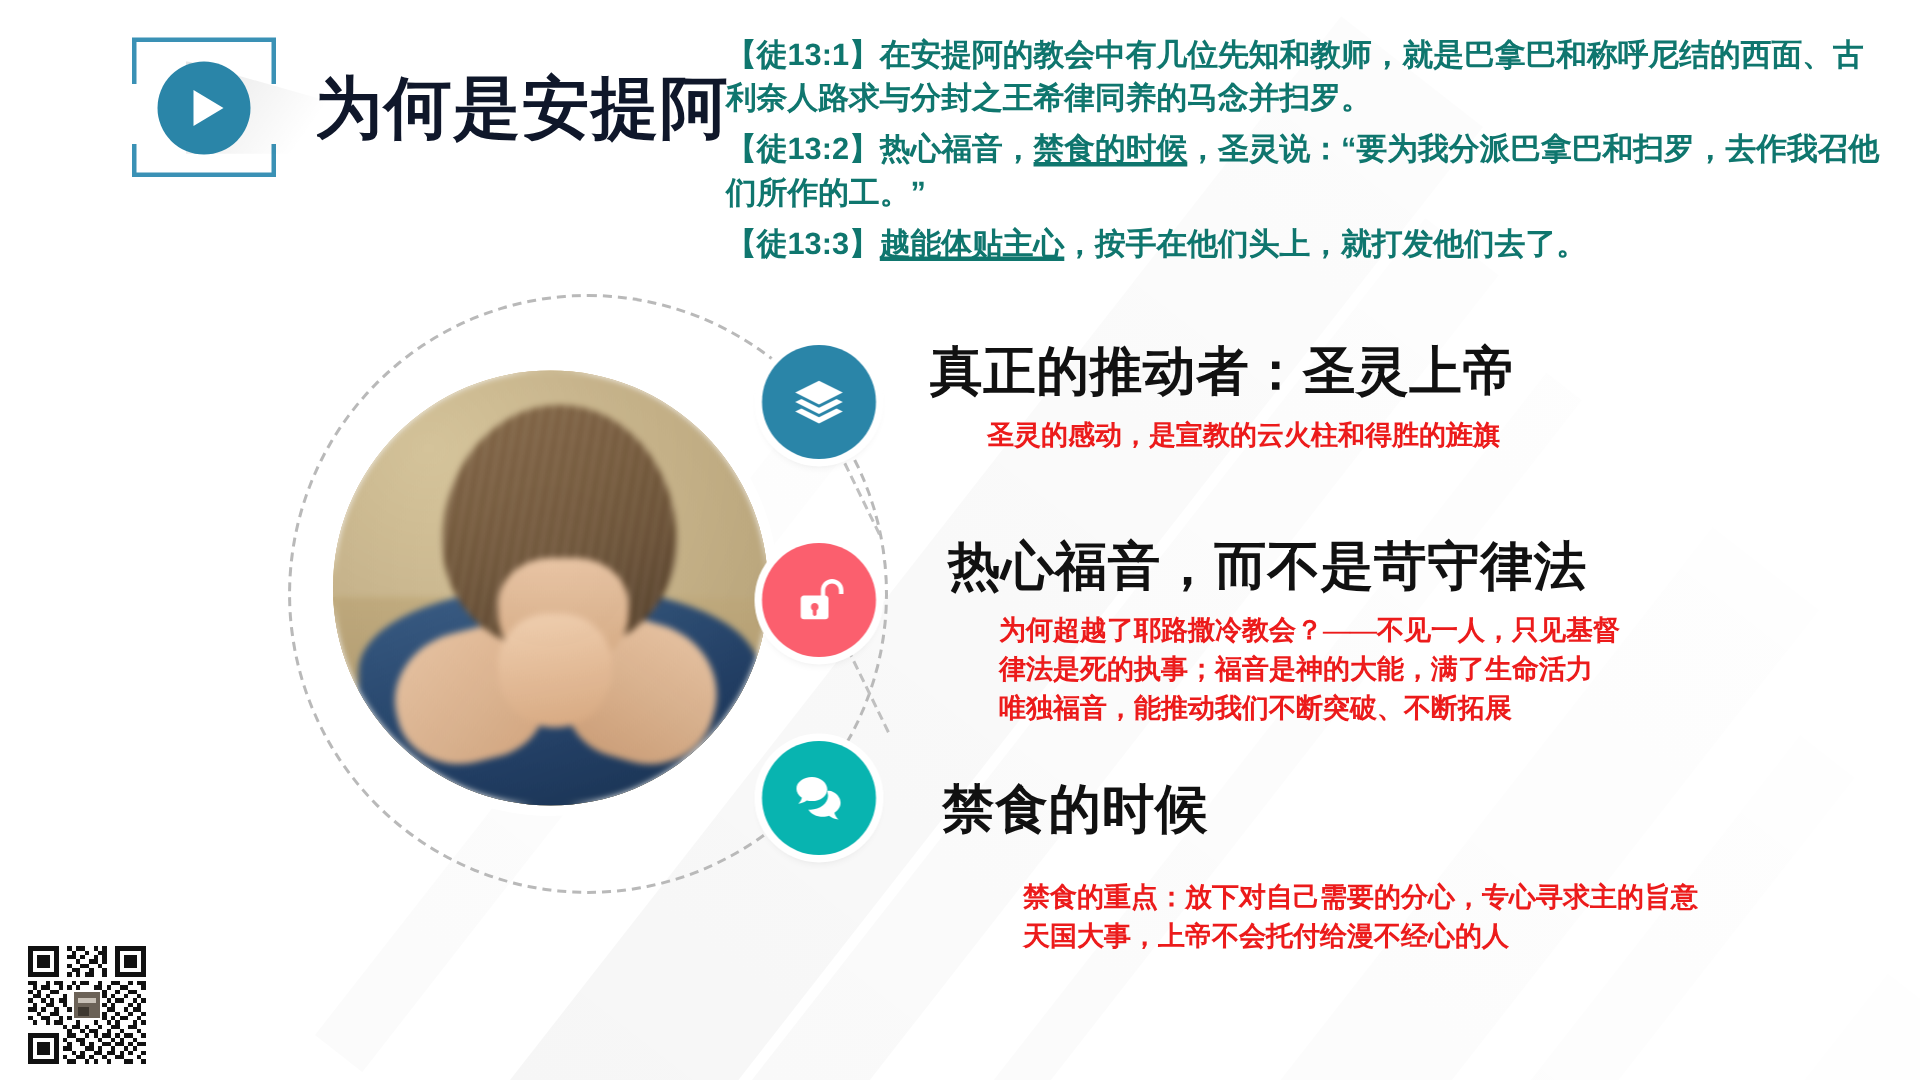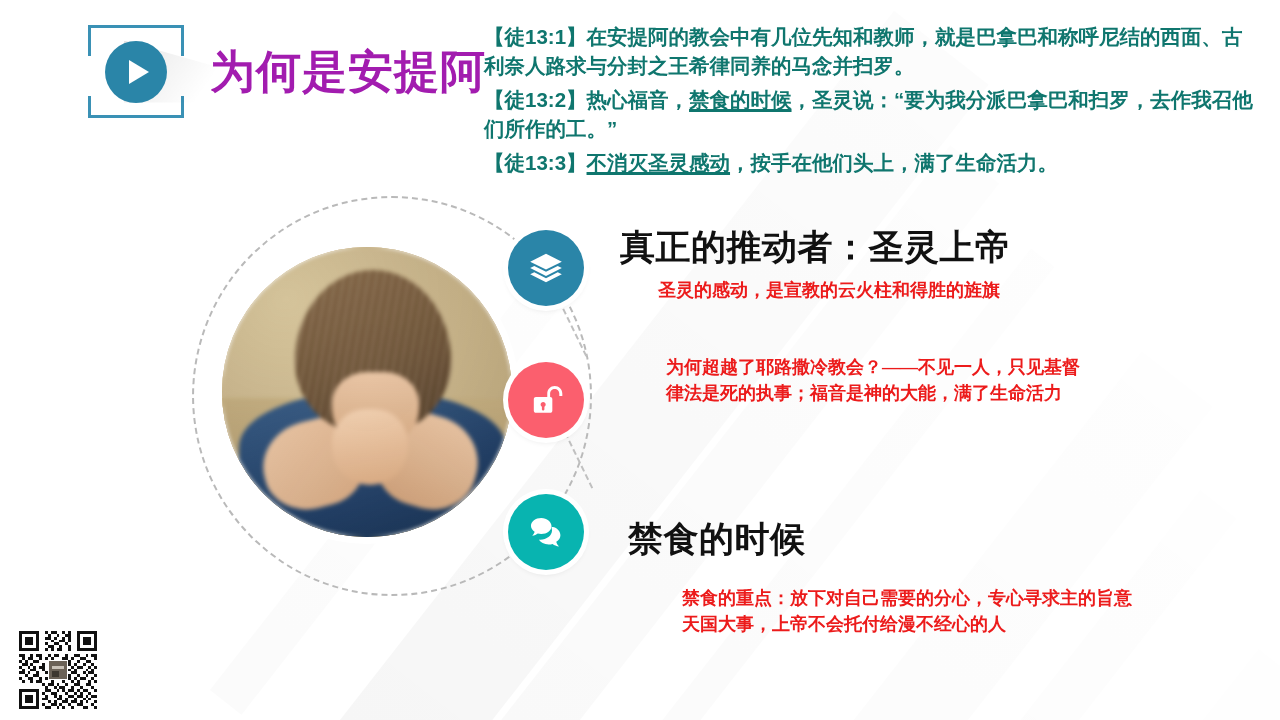--- a/index.html
+++ b/index.html
@@ -93,21 +93,21 @@
     width: 120px;
     height: 62px;
     transform: translate(-12px, -31px);
     background: linear-gradient(125deg, rgba(0,0,0,0.10), rgba(0,0,0,0) 70%);
     z-index: 2;
     clip-path: polygon(0 0, 100% 55%, 100% 100%, 0 100%);
   }
   .main-title {
     font-size: 45px;
     font-weight: bold;
-    color: #a21caf;
+    color: #0f172a;
     margin-left: 26px;
     letter-spacing: 1px;
     white-space: nowrap;
   }
 
   
   .scripture {
     position: absolute;
     left: 484px;
     top: 22px;
@@ -305,21 +305,21 @@
   </div>
 
   <div class="scripture">
     <p>
       <span>【徒13:1】</span><span>在安提阿的教会中有几位先知和教师，就是巴拿巴和称呼尼结的西面、古利奈人路求与分封之王希律同养的马念并扫罗。</span>
     </p>
     <p>
       <span>【徒13:2】</span><span>热心福音，</span><span class="u">禁食的时候</span><span>，圣灵说：“要为我分派巴拿巴和扫罗，去作我召他们所作的工。”</span>
     </p>
     <p>
-      <span>【徒13:3】</span><span class="u">不消灭圣灵感动</span><span>，按手在他们头上，满了生命活力。</span>
+      <span>【徒13:3】</span><span class="u">越能体贴主心</span><span>，按手在他们头上，就打发他们去了。</span>
     </p>
   </div>
 
   <div class="dashed-ring"></div>
   <div class="connector c1"></div>
   <div class="connector c2"></div>
 
   <div class="photo-wrap">
     <div class="photo-art">
       <div class="ph-bg"></div>
@@ -356,23 +356,25 @@
   </div>
 
   <div class="section s1">
     <h2 class="sec-head">真正的推动者：圣灵上帝</h2>
     <ul class="sec-lines">
       <li>圣灵的感动，是宣教的云火柱和得胜的旌旗</li>
     </ul>
   </div>
 
   <div class="section s2">
+    <h2 class="sec-head">热心福音，而不是苛守律法</h2>
     <ul class="sec-lines">
       <li>为何超越了耶路撒冷教会？——不见一人，只见基督</li>
       <li>律法是死的执事；福音是神的大能，满了生命活力</li>
+      <li>唯独福音，能推动我们不断突破、不断拓展</li>
     </ul>
   </div>
 
   <div class="section s3">
     <h2 class="sec-head">禁食的时候</h2>
     <ul class="sec-lines">
       <li>禁食的重点：放下对自己需要的分心，专心寻求主的旨意</li>
       <li>天国大事，上帝不会托付给漫不经心的人</li>
     </ul>
   </div>

